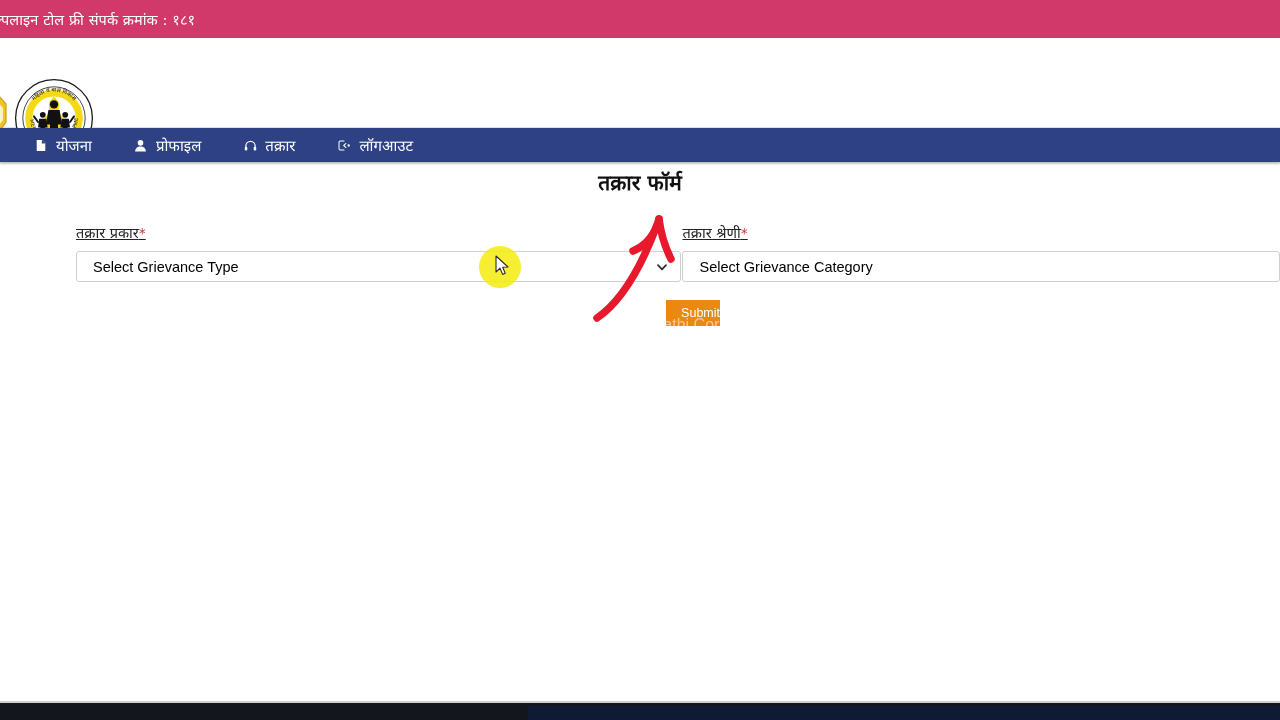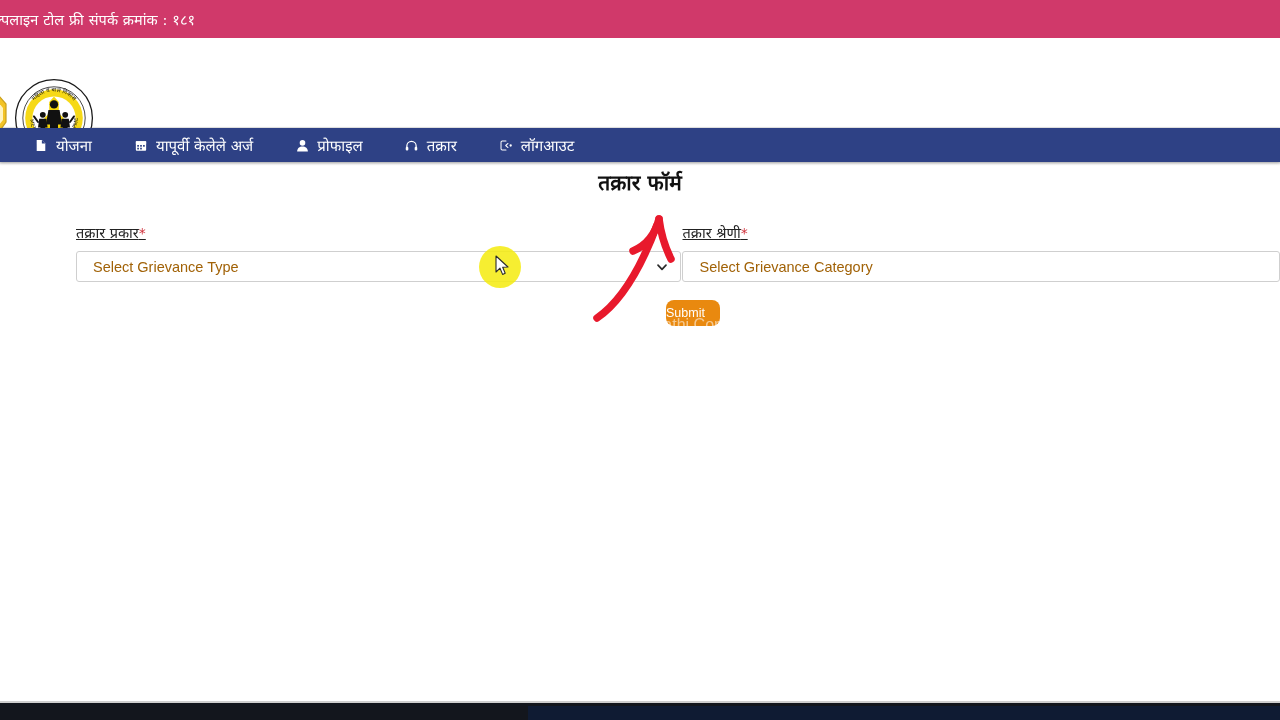--- a/index.html
+++ b/index.html
@@ -106,40 +106,40 @@
     position:relative;
     height:31px;
     border:1px solid #cfcfcf;
     border-radius:3px;
     background:#ffffff;
     display:flex; align-items:center;
     padding-left:16px;
     cursor:pointer;
   }
   .select-text{
-    font-size:14.5px; color:#a16207;
+    font-size:14.5px; color:#000000;
     font-family:"Liberation Sans", sans-serif;
   }
   .chev{
     position:absolute; right:12px; top:50%;
     transform:translateY(-50%);
     width:12px; height:12px;
     pointer-events:none;
   }
 
   .submit-btn{
     position:absolute; left:666px; top:300px;
     width:54px; height:26px;
     background:#e9890f;
-    border:none; border-radius:8px;
+    border:none; border-radius:0;
     color:#ffffff;
     font-size:12.5px;
     font-family:"Liberation Sans", sans-serif;
     cursor:pointer;
-    display:flex; align-items:center; justify-content:flex-start;
+    display:flex; align-items:center; justify-content:flex-end;
     overflow:visible;
   }
   .watermark{
     position:absolute; left:-8px; top:16px;
     font-size:16px;
     color:rgba(255,255,255,.55);
     font-family:"Liberation Sans", sans-serif;
     white-space:nowrap;
     pointer-events:none;
   }
@@ -231,34 +231,20 @@
     <div class="nav-item">
       <span class="nav-icon">
         <svg viewBox="0 0 14 14" width="12" height="13">
             <path d="M2 0.6h6l4 4V13.4H2Z" fill="#ffffff"></path>
             <path d="M8 0.6v4h4" fill="#2e4185"></path>
           </svg>
       </span>
       <span class="nav-label">योजना</span>
     </div>
 
-    <div class="nav-item">
-      <span class="nav-icon">
-        <svg viewBox="0 0 14 14" width="12" height="13">
-            <rect x="1" y="2" width="12" height="11" rx="1" fill="#ffffff"></rect>
-            <rect x="1" y="2" width="12" height="3" fill="#ffffff"></rect>
-            <rect x="2.6" y="6.4" width="2" height="2" fill="#2e4185"></rect>
-            <rect x="6" y="6.4" width="2" height="2" fill="#2e4185"></rect>
-            <rect x="9.4" y="6.4" width="2" height="2" fill="#2e4185"></rect>
-            <rect x="2.6" y="9.6" width="2" height="2" fill="#2e4185"></rect>
-            <rect x="6" y="9.6" width="2" height="2" fill="#2e4185"></rect>
-          </svg>
-      </span>
-      <span class="nav-label">यापूर्वी केलेले अर्ज</span>
-    </div>
 
     <div class="nav-item">
       <span class="nav-icon">
         <svg viewBox="0 0 14 14" width="13" height="13">
             <circle cx="7" cy="4.2" r="3" fill="#ffffff"></circle>
             <path d="M1.2 13.4c0-3.3 2.6-5.4 5.8-5.4s5.8 2.1 5.8 5.4Z" fill="#ffffff"></path>
           </svg>
       </span>
       <span class="nav-label">प्रोफाइल</span>
     </div>

